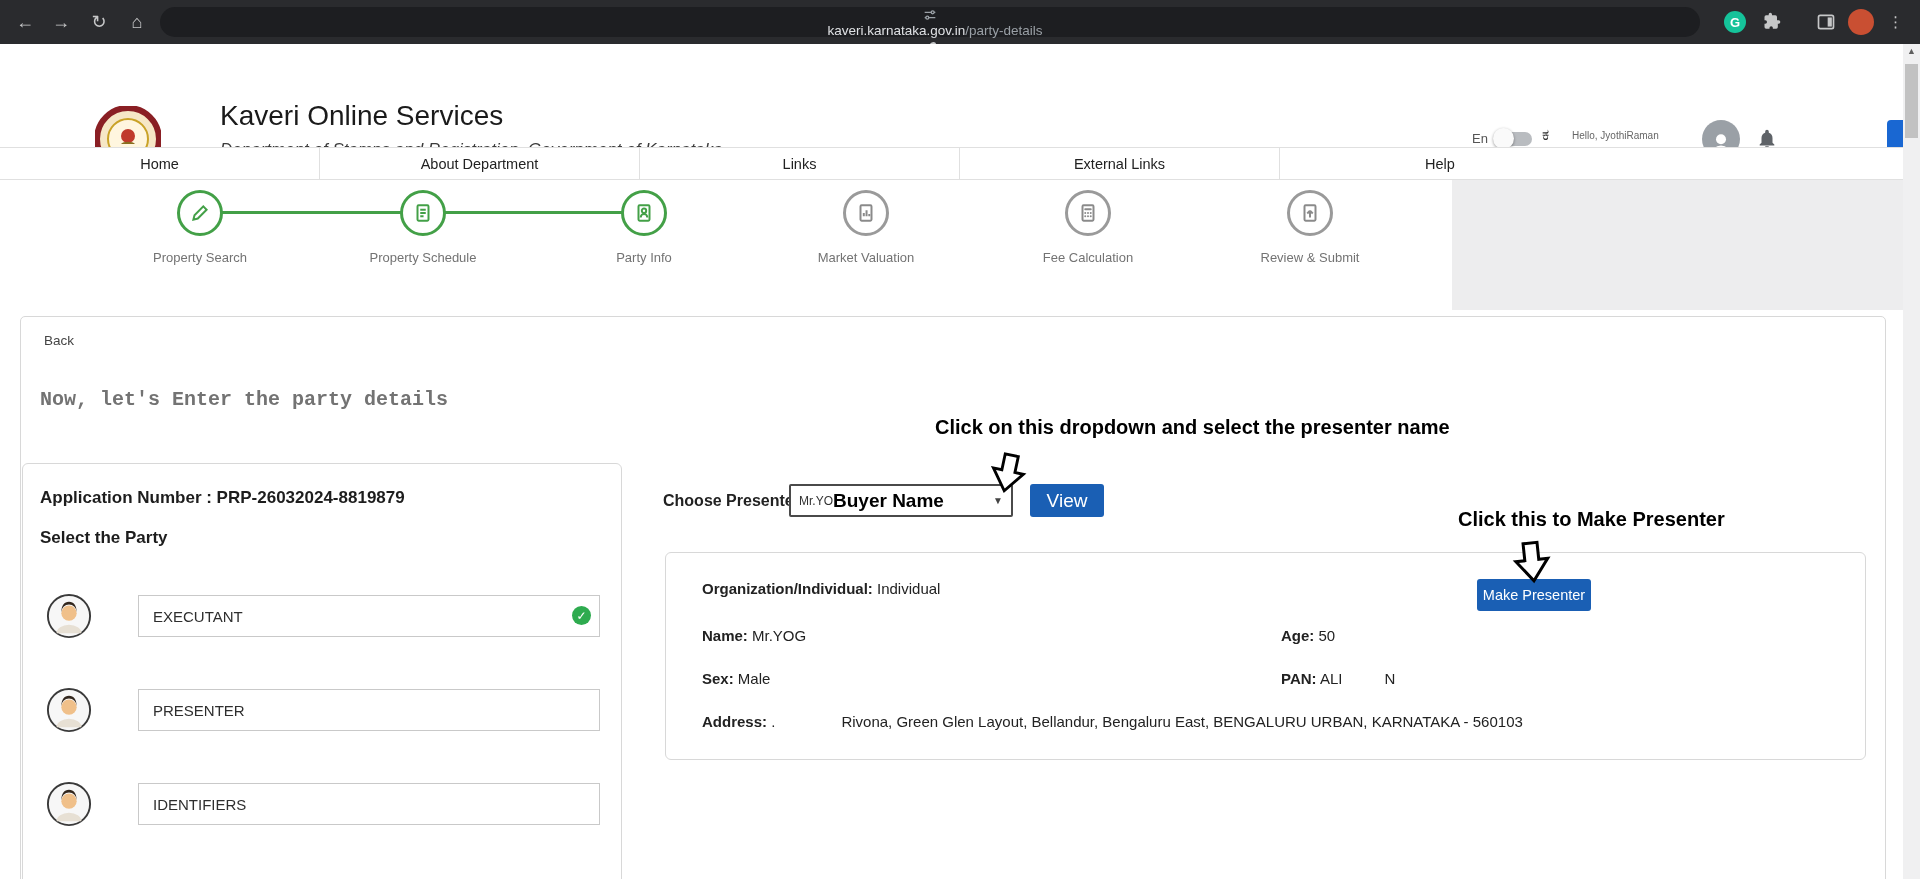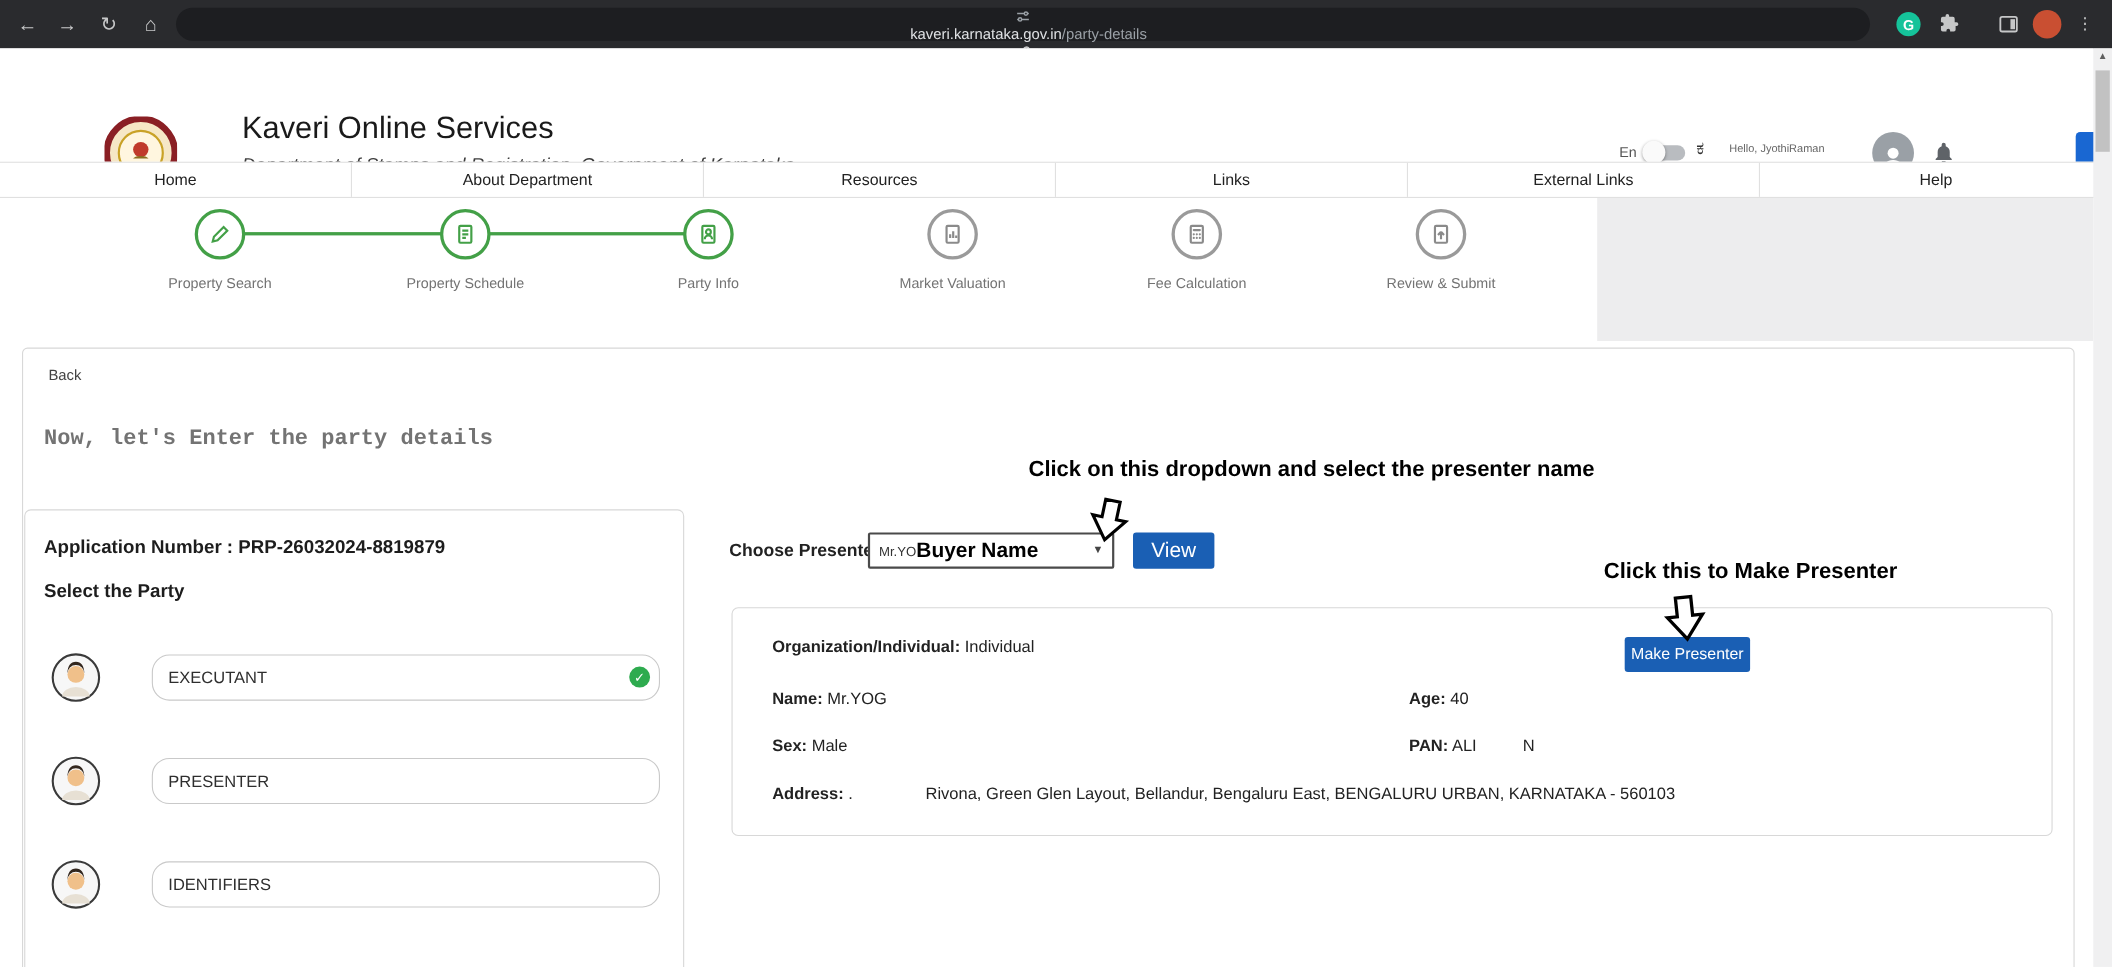--- a/index.html
+++ b/index.html
@@ -65,21 +65,21 @@
   .annot { font-size:20px; font-weight:bold; color:#000; white-space:nowrap; }
   .annot1 { left:935px; top:416px; }
   .annot2 { left:1458px; top:508px; }
   .block-arrow { z-index:5; }
 
   .left-card { left:22px; top:463px; width:600px; height:450px; background:#fff;
                border:1px solid #d8d8d8; border-radius:6px; }
   .app-number { left:40px; top:488px; font-size:17px; font-weight:bold; color:#1d1d1d; }
   .select-party { left:40px; top:528px; font-size:17px; font-weight:bold; color:#1d1d1d; }
   .party-avatar { left:46px; width:46px; height:46px; }
-  .party-box { left:138px; width:462px; height:42px; border:1px solid #c9c9c9; border-radius:16px; background:#fff;
+  .party-box { left:138px; width:462px; height:42px; border:1px solid #c9c9c9; border-radius:0; background:#fff;
                display:flex; align-items:center; padding:0 14px; font-size:15px; color:#2e2e2e; cursor:pointer; }
   .check-badge { left:572px; width:19px; height:19px; border-radius:50%; background:#2eab4f; color:#fff;
                  font-size:12px; display:flex; align-items:center; justify-content:center; z-index:3; }
 
   .choose-label { left:663px; top:492px; font-size:16px; font-weight:600; color:#222; }
   .dropdown { left:789px; top:484px; width:224px; height:33px; background:#fff; border:2px solid #4a4a4a;
               border-radius:2px; display:flex; align-items:center; padding:0 8px; cursor:pointer; }
   .dropdown .dd-small { font-size:12px; color:#333; white-space:nowrap; }
   .dropdown .dd-overlay { font-size:19px; font-weight:bold; color:#000; white-space:nowrap; }
   .dropdown .dd-caret { margin-left:auto; font-size:10px; color:#444; }
@@ -178,21 +178,20 @@
       <svg width="22" height="22" viewBox="0 0 24 24" fill="#5f6368">
           <path d="M12 22a2 2 0 0 0 2-2h-4a2 2 0 0 0 2 2zm6-6v-5a6 6 0 0 0-4-5.7V4a2 2 0 1 0-4 0v1.3A6 6 0 0 0 6 11v5l-2 2v1h16v-1z"></path>
         </svg>
     </span>
     <button class="abs logout-btn">Logout</button>
   </div>
 
   <div class="abs main-nav">
     <div class="nav-item">Home</div>
     <div class="nav-item">About Department</div>
-    <div class="nav-item">Resources</div>
     <div class="nav-item">Links</div>
     <div class="nav-item">External Links</div>
     <div class="nav-item">Help</div>
   </div>
 
   <div class="abs stepper-band"></div>
   <div class="abs stepper-gray"></div>
   <div class="abs connector" style="left:200px; width:444px"></div>
 
   <div class="abs step-circle done" style="left:177px">
@@ -325,21 +324,21 @@
   <div class="abs drow" style="left:702px; top:580px">
     <b>Organization/Individual:</b>
     <span>Individual</span>
   </div>
   <div class="abs drow" style="left:702px; top:627px">
     <b>Name:</b>
     <span>Mr.YOG</span>
   </div>
   <div class="abs drow" style="left:1281px; top:627px">
     <b>Age:</b>
-    <span>40</span>
+    <span>50</span>
   </div>
   <div class="abs drow" style="left:702px; top:670px">
     <b>Sex:</b>
     <span>Male</span>
   </div>
   <div class="abs drow" style="left:1281px; top:670px">
     <b>PAN:</b>
     <span>ALI</span><span class="gap-sm"></span><span>N</span>
   </div>
   <div class="abs drow" style="left:702px; top:713px">

